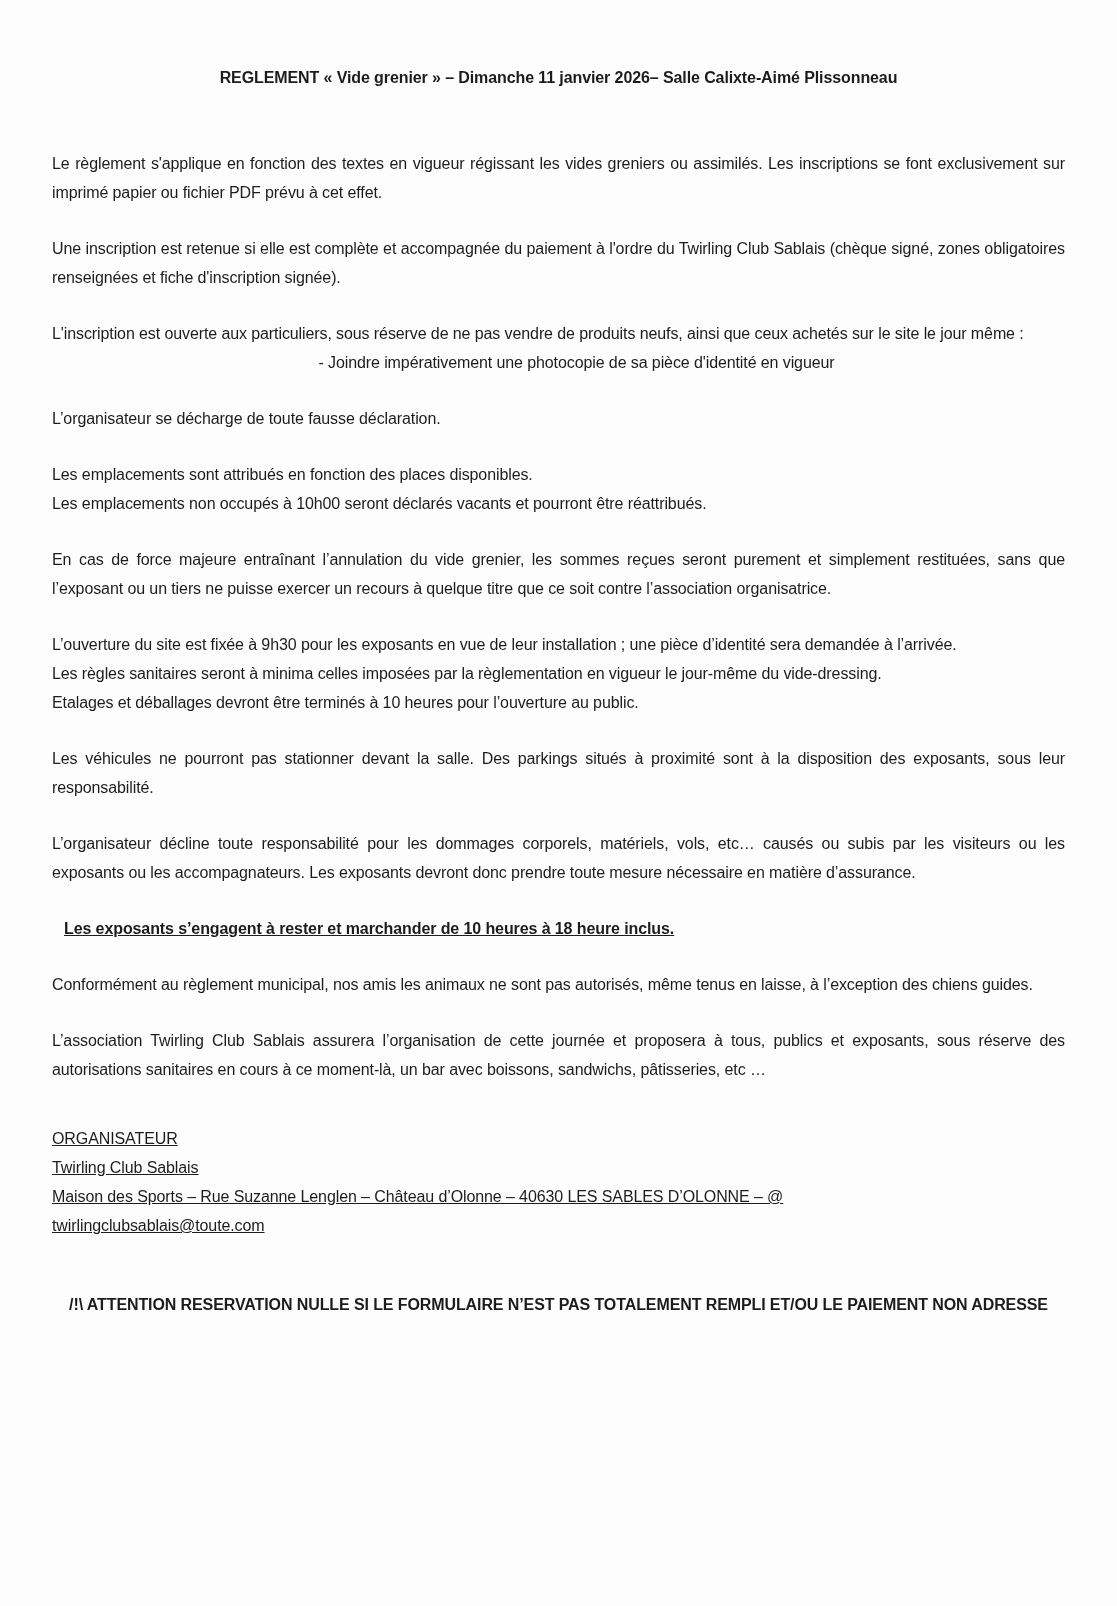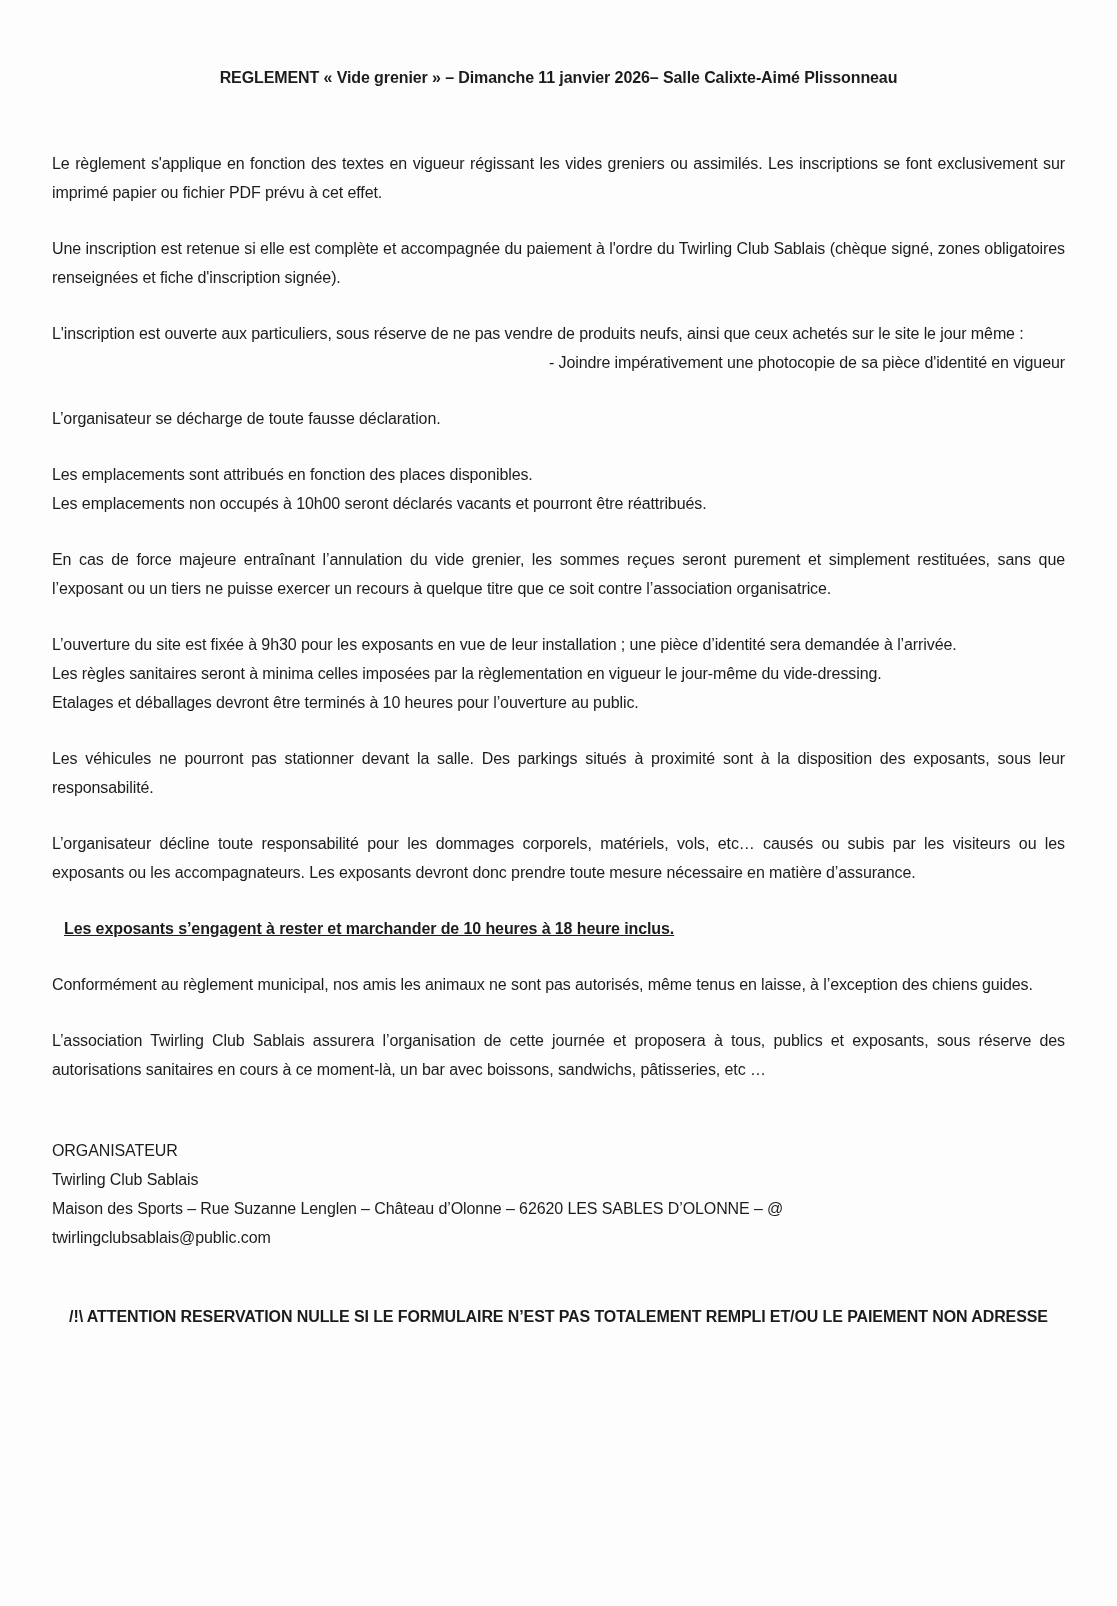--- a/index.html
+++ b/index.html
@@ -35,29 +35,30 @@
   }
   .para {
     margin: 0 0 27px 0;
   }
   .para-line {
     display: block;
   }
   .indent-item {
     display: block;
     padding-left: 36px;
-    text-align: right;
+    text-align: center;
   }
   .bold-underline {
     font-weight: bold;
     text-decoration: underline;
     margin-left: 12px;
   }
   .organizer-block {
-    margin-top: 52px;
+    margin-top: 40px;
+    text-decoration: underline;
   }
   .organizer-block .para-line {
     margin: 0;
   }
   .warning-line {
     margin: 50px 0 0 0;
     font-weight: bold;
     text-align: center;
     white-space: nowrap;
     font-size: 16px;
@@ -103,20 +104,20 @@
 
     <p class="para bold-underline">Les exposants s’engagent à rester et marchander de 10 heures à 18 heure inclus.</p>
 
     <p class="para">Conformément au règlement municipal, nos amis les animaux ne sont pas autorisés, même tenus en laisse, à l’exception des chiens guides.</p>
 
     <p class="para">L’association Twirling Club Sablais assurera l’organisation de cette journée et proposera à tous, publics et exposants, sous réserve des autorisations sanitaires en cours à ce moment-là, un bar avec boissons, sandwichs, pâtisseries, etc …</p>
 
     <div class="organizer-block">
       <span class="para-line">ORGANISATEUR</span>
       <span class="para-line">Twirling Club Sablais</span>
-      <span class="para-line">Maison des Sports – Rue Suzanne Lenglen – Château d’Olonne – 62620 LES SABLES D’OLONNE – @</span>
-      <span class="para-line">twirlingclubsablais@public.com</span>
+      <span class="para-line">Maison des Sports – Rue Suzanne Lenglen – Château d’Olonne – 40630 LES SABLES D’OLONNE – @</span>
+      <span class="para-line">twirlingclubsablais@toute.com</span>
     </div>
 
     <p class="warning-line">/!\ ATTENTION RESERVATION NULLE SI LE FORMULAIRE N’EST PAS TOTALEMENT REMPLI ET/OU LE PAIEMENT NON ADRESSE</p>
 
   </div>
 </div>
 
 </body></html>

